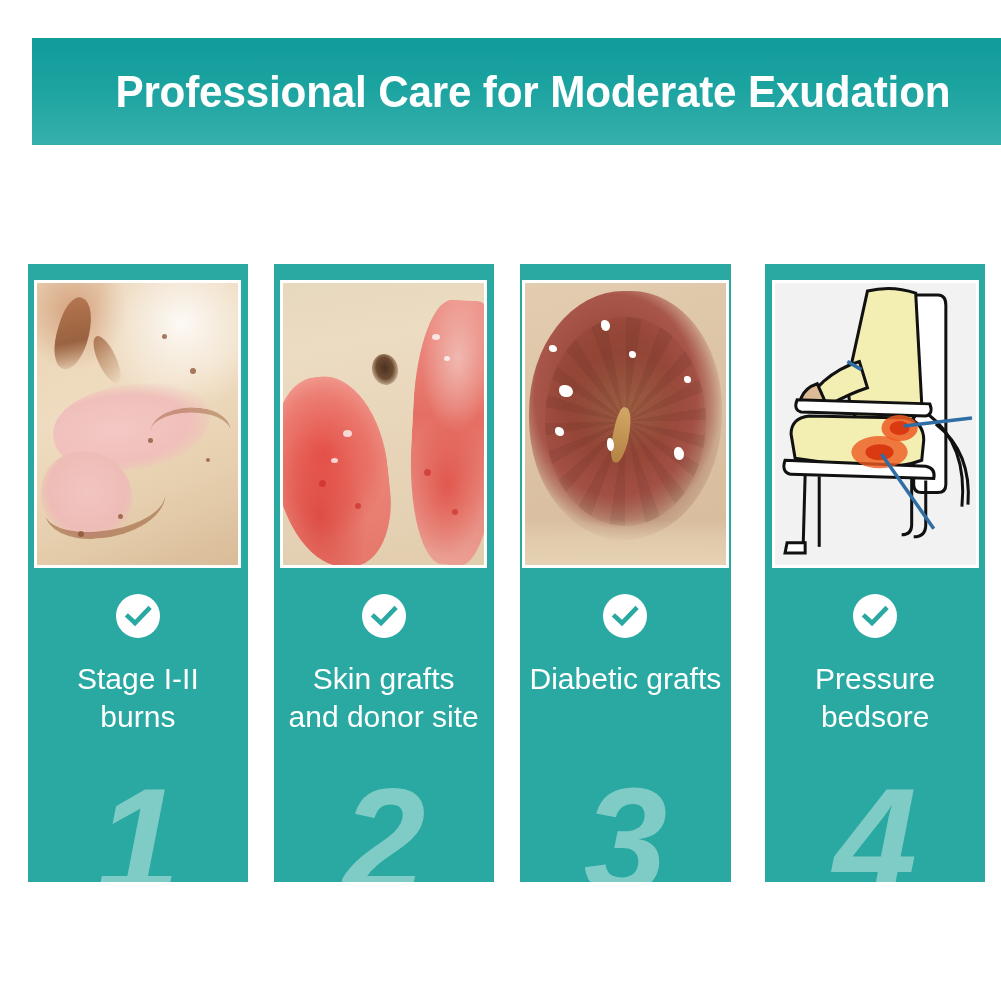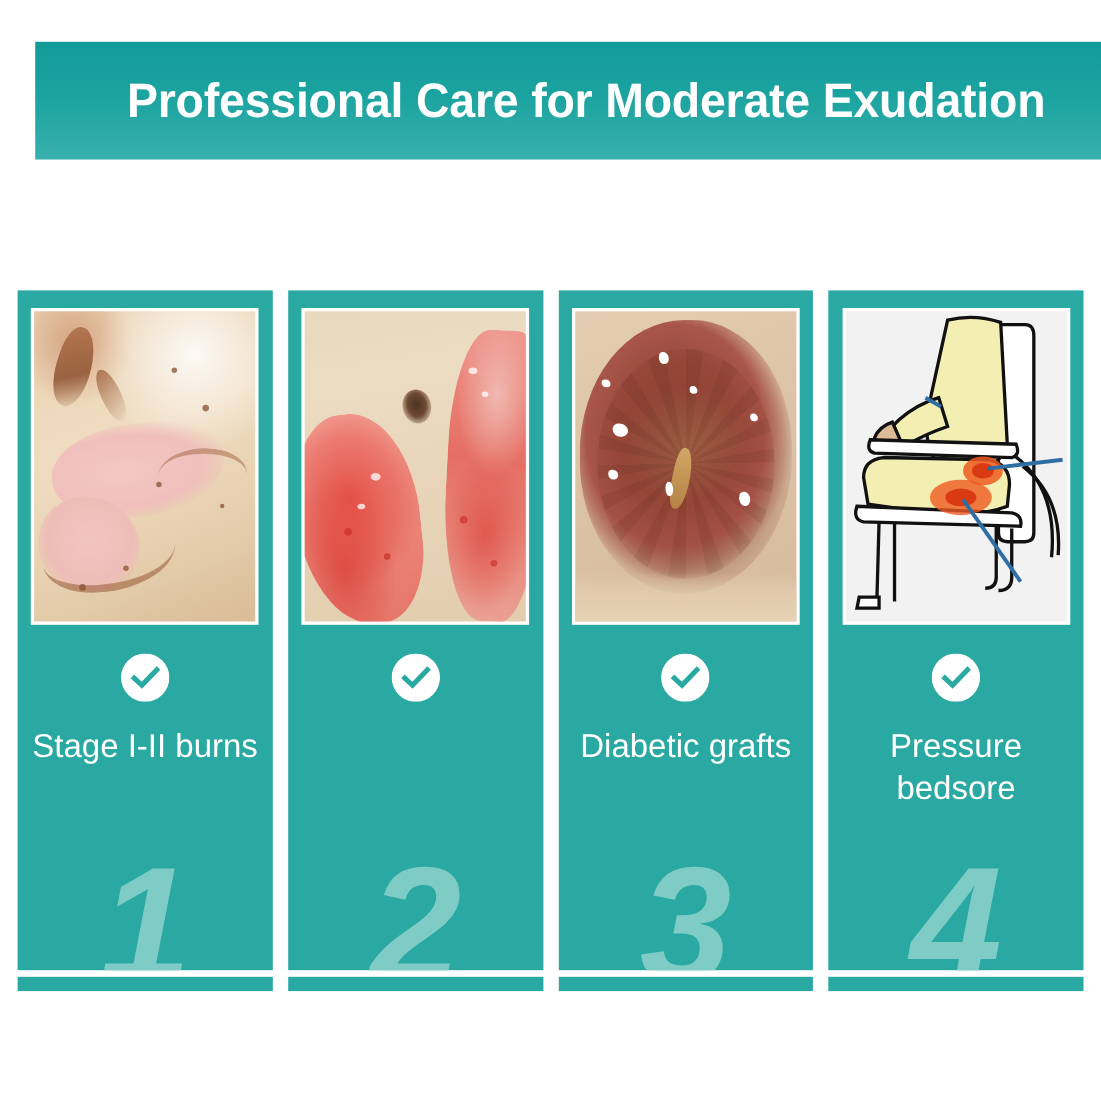--- a/index.html
+++ b/index.html
@@ -46,21 +46,22 @@
     left: 16px;
     top: 264px;
     width: 969px;
     height: 637px;
     display: flex;
     gap: 14px;
   }
   .card-col {
     flex: 1 1 0;
     display: flex;
-    flex-direction: column;
+    flex-direction: row;
+    margin-left: 12px;
   }
   .card {
     position: relative;
     background: #2aa8a2;
     height: 618px;
     overflow: hidden;
     display: flex;
     flex-direction: column;
     align-items: center;
   }
@@ -293,20 +294,21 @@
           <div class="spot" style="left:70%;top:66%;width:7px;height:7px;"></div>
           <div class="spot" style="left:84%;top:80%;width:6px;height:6px;"></div>
         </div>
       </div>
       <div class="check-icon">
         <svg viewBox="0 0 44 44">
           <circle cx="22" cy="22" r="22" fill="#ffffff"></circle>
           <path d="M12 22.5 L19 29 L32.5 15" fill="none" stroke="#2aa8a2" stroke-width="4.6" stroke-linecap="square" stroke-linejoin="miter"></path>
         </svg>
       </div>
+      <div class="card-label">Skin grafts and donor site</div>
       <div class="card-number">2</div>
     </div>
     <div class="card-bottom-bar"></div>
   </div>
 
   <div class="card-col">
     <div class="card">
       <div class="photo-frame">
         <div class="photo ph-ulcer">
           <div class="bed"></div>

